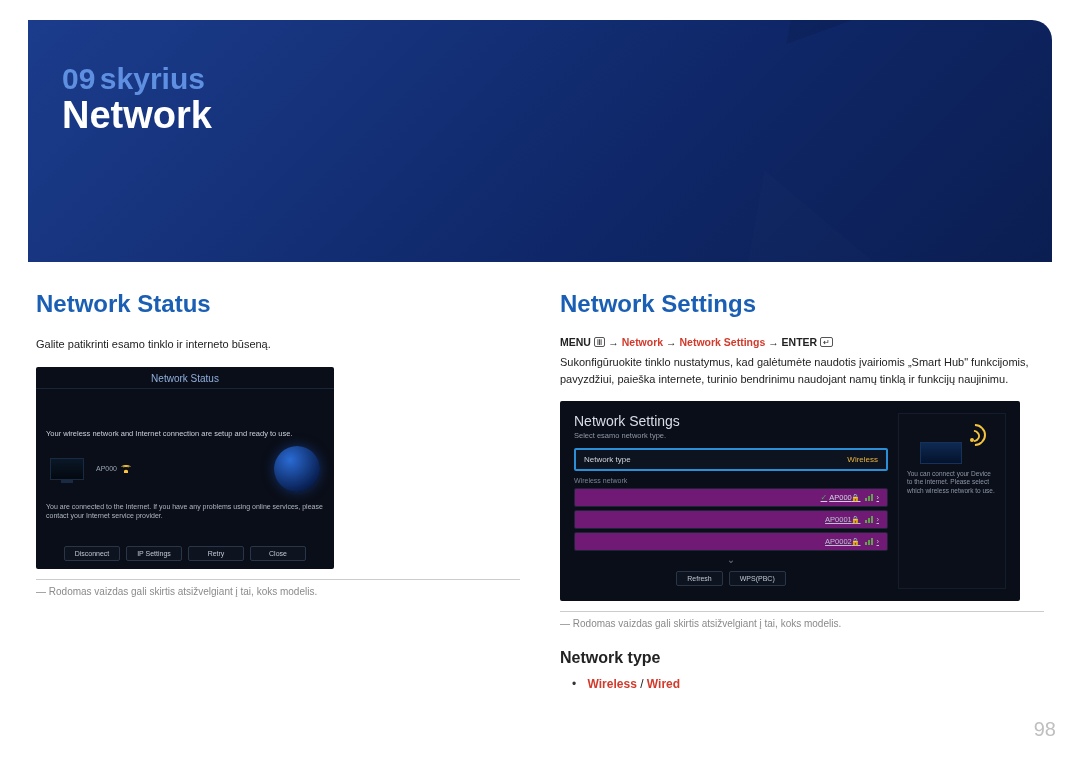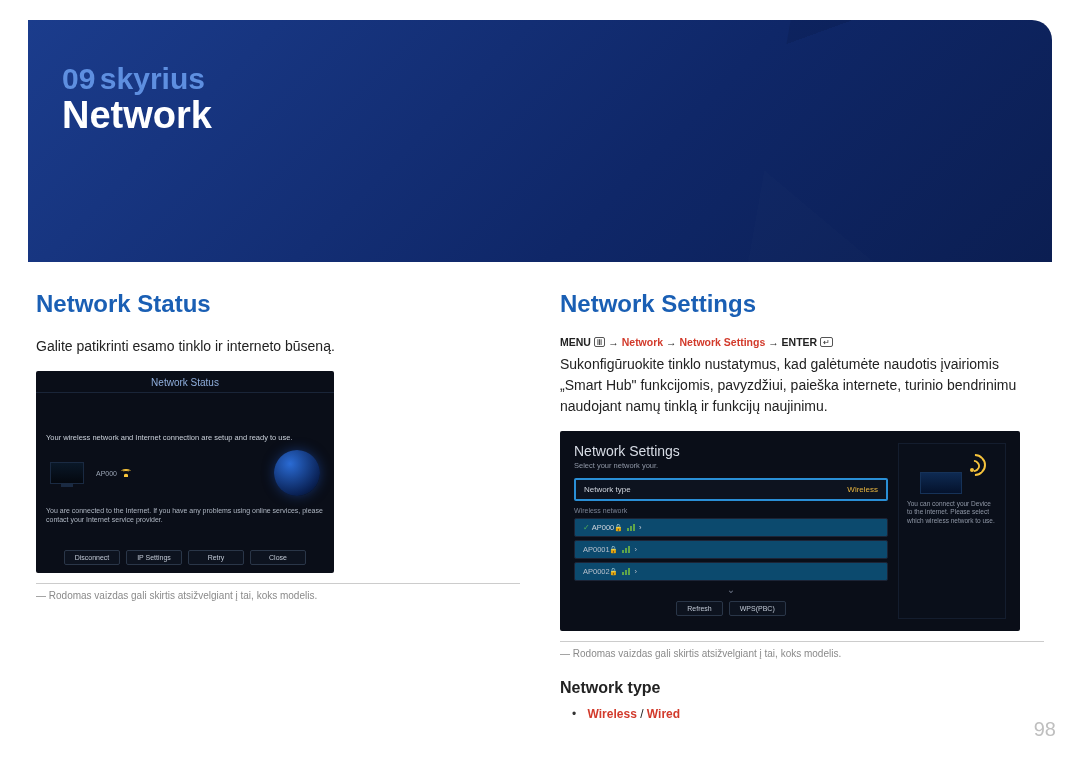--- a/index.html
+++ b/index.html
@@ -82,21 +82,21 @@
     font-size: 8px;
     padding: 0 2px;
     border-radius: 2px;
     vertical-align: 1px;
     line-height: 9px;
     height: 10px;
     font-weight: 400;
   }
   .enter-icon { position: relative; }
   .desc {
-    font-size: 14px;
+    font-size: 11px;
     color: #222;
     line-height: 1.5;
     margin-bottom: 14px;
   }
   .screenshot {
     background: #0a0e18;
     border-radius: 2px;
     position: relative;
     color: #cfd4dc;
     font-size: 8px;
@@ -159,23 +159,23 @@
   .ss-settings-sub { font-size:7.5px; color:#8f97a6; margin-bottom:8px;}
   .net-type-box {
     border:2px solid #2a8fd6; border-radius:2px;
     display:flex; justify-content:space-between; padding:5px 8px;
     font-size:8px; color:#cfd4dc; margin-bottom:6px;
     background:#0d131f;
   }
   .net-type-box .wl { color:#e8b43e; }
   .wn-label { font-size:7px; color:#7a8394; margin-bottom:4px; }
   .ap-row {
-    display:flex; justify-content:flex-start; align-items:center;
+    display:flex; justify-content:flex-end; align-items:center;
     border:1px solid #1c2436; padding:4px 8px; font-size:7.5px; margin-bottom:3px;
-    color:#b8c0cc; border-radius:2px; background:#0c4a6e;
+    color:#b8c0cc; border-radius:2px; background:#701a75;text-decoration:underline;
   }
   .ap-row.sel { color:#cfd4dc; }
   .check { color:#4fae5a; font-size:8px; margin-right:2px;}
   .sig { display:flex; align-items:flex-end; gap:1px;}
   .sig span{width:2px;background:#5fa54a;}
   .sig span:nth-child(1){height:3px;}
   .sig span:nth-child(2){height:5px;}
   .sig span:nth-child(3){height:7px;}
   .chevron-down { text-align:center; color:#6a7284; font-size:10px; margin:2px 0 6px;}
   .mini-btn-row { display:flex; gap:6px; justify-content:center;}
@@ -264,21 +264,21 @@
         <span>→</span>
         <span>ENTER</span>
         <span class="enter-icon">↵</span>
       </div>
 
       <div class="desc">Sukonfigūruokite tinklo nustatymus, kad galėtumėte naudotis įvairiomis „Smart Hub" funkcijomis, pavyzdžiui, paieška internete, turinio bendrinimu naudojant namų tinklą ir funkcijų naujinimu.</div>
 
       <div class="screenshot ss-settings">
         <div class="ss-settings-left">
           <div class="ss-settings-title">Network Settings</div>
-          <div class="ss-settings-sub">Select your network your.</div>
+          <div class="ss-settings-sub">Select esamo network type.</div>
           <div class="net-type-box">
             <span>Network type</span>
             <span class="wl">Wireless</span>
           </div>
           <div class="wn-label">Wireless network</div>
           <div class="ap-row sel">
             <span><span class="check">✓</span><span>AP000</span></span>
             <span style="display:flex;gap:4px;align-items:center;">
                 <span class="lock">🔒</span>
                 <span class="sig">

